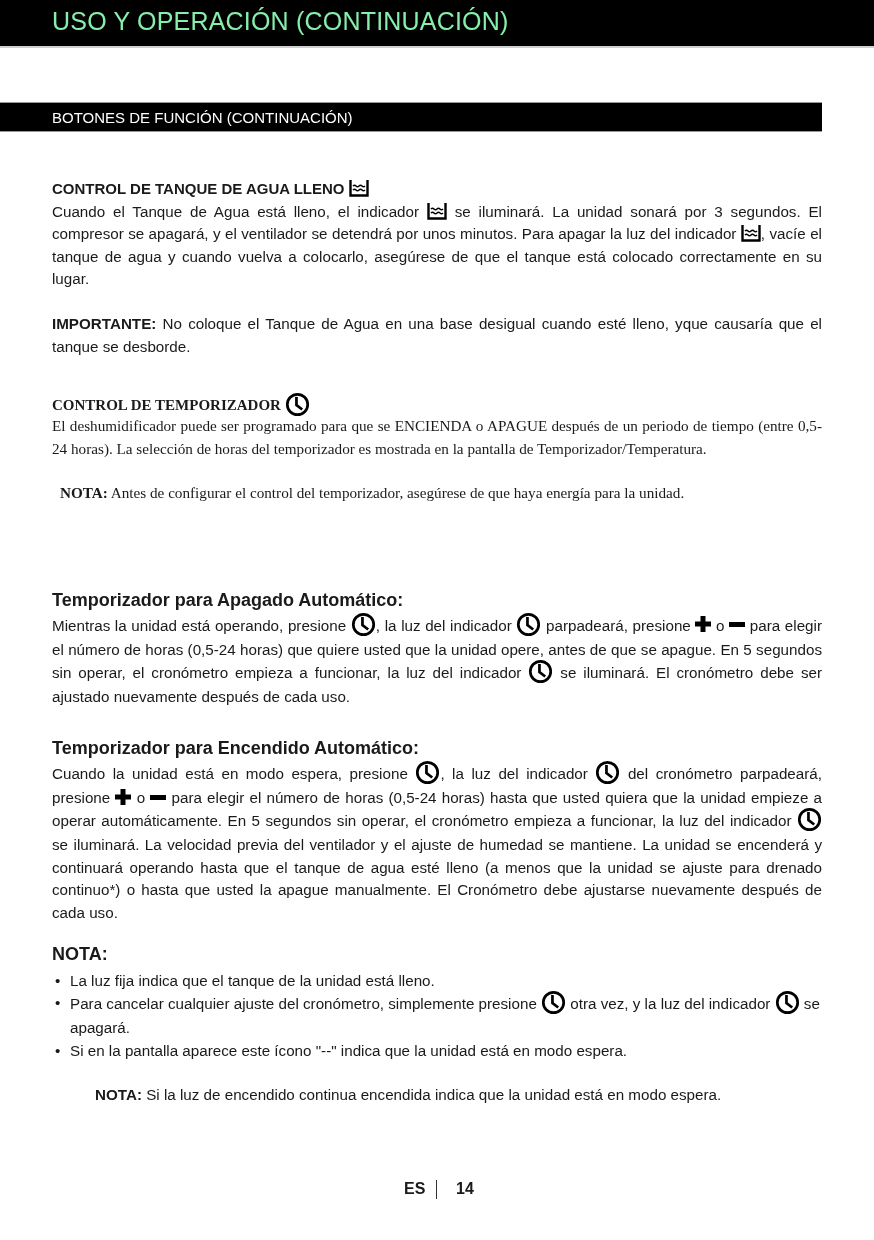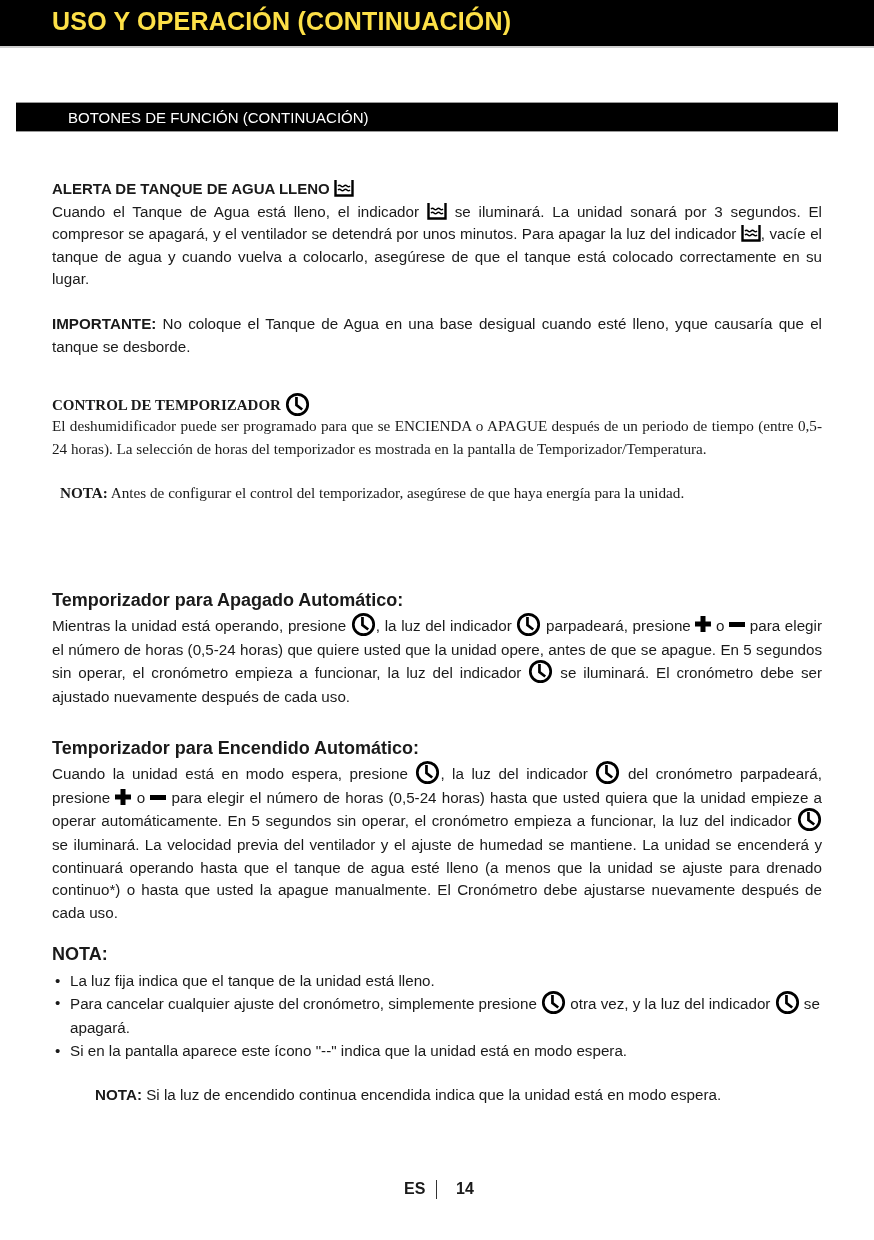--- a/index.html
+++ b/index.html
@@ -1,21 +1,21 @@
 <!DOCTYPE html>
 <html><head>
 <meta charset="utf-8">
 <style>
   html, body { margin: 0; padding: 0; background: #ffffff; }
   body { width: 874px; height: 1240px; position: relative; overflow: hidden;
          font-family: "Liberation Sans", sans-serif; color: #1a1a1a; }
   .header-bar { position: absolute; left: 0; top: 0; width: 874px; height: 46px; background: #000; }
-  .header-bar .title { position: absolute; left: 52px; top: 7px; color: #fde047; font-weight: bold; font-size: 25px; letter-spacing: 0.2px; }
+  .header-bar .title { position: absolute; left: 52px; top: 7px; color: #86efac; font-weight: normal; font-size: 25px; letter-spacing: 0.2px; }
   .header-rule { position: absolute; left: 0; top: 46px; width: 874px; height: 2px; background: #cfcfcf; }
-  .sub-bar { position: absolute; left: 16px; top: 102px; width: 822px; height: 28px; background: #000; border-top: 1px solid #999; border-bottom: 1px solid #999; }
+  .sub-bar { position: absolute; left: 0; top: 102px; width: 822px; height: 28px; background: #000; border-top: 1px solid #999; border-bottom: 1px solid #999; }
   .sub-bar .title { position: absolute; left: 52px; top: 6px; color: #fff; font-size: 15px; }
   .content { position: absolute; left: 52px; width: 770px; font-size: 15.2px; line-height: 22.6px; }
   .content p { margin: 0; text-align: justify; }
   .h { font-weight: bold; font-size: 15px; }
   .sh { font-weight: bold; font-size: 18px; }
   b { font-weight: bold; }
   .icon { display: inline-block; vertical-align: middle; position: relative; top: -2px; }
   .tank { width: 20px; height: 18px; }
   .clock { width: 25px; height: 25px; }
   .plus { width: 16px; height: 16px; }
@@ -56,21 +56,21 @@
   <span class="title">USO Y OPERACIÓN (CONTINUACIÓN)</span>
 </div>
 <div class="header-rule"></div>
 
 <div class="sub-bar">
   <span class="title">BOTONES DE FUNCIÓN (CONTINUACIÓN)</span>
 </div>
 
 <div class="content" style="top:178px;">
   <div class="h">
-    <span>ALERTA DE TANQUE DE AGUA LLENO</span>
+    <span>CONTROL DE TANQUE DE AGUA LLENO</span>
     <svg class="icon tank">
         <use href="#sym-tank"></use>
       </svg>
   </div>
   <p>
     <span>Cuando el Tanque de Agua está lleno, el indicador</span>
     <svg class="icon tank">
         <use href="#sym-tank"></use>
       </svg>
     <span>se iluminará. La unidad sonará por 3 segundos. El compresor se apagará, y el ventilador se detendrá por unos minutos. Para  apagar la luz del indicador</span>

